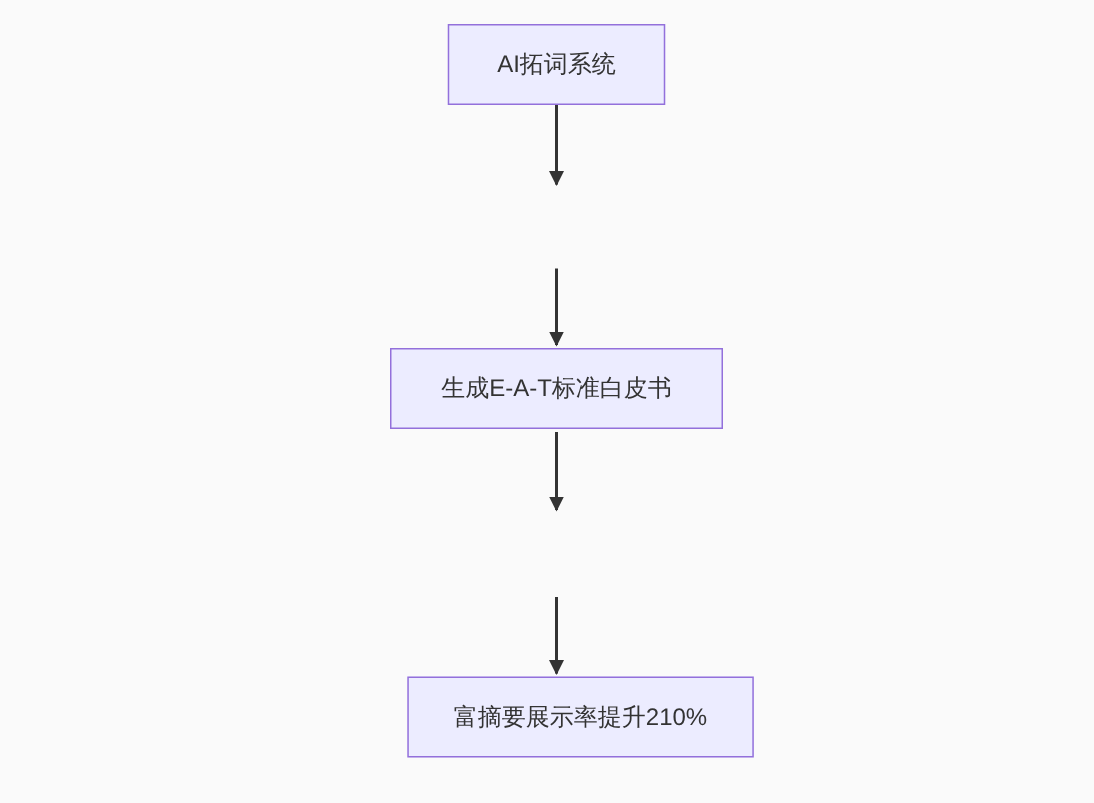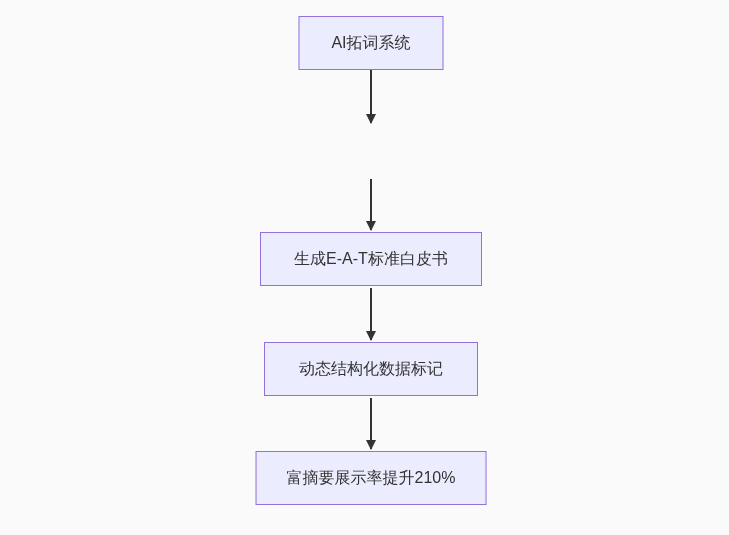--- a/index.html
+++ b/index.html
@@ -39,21 +39,21 @@
   }
   .node span {
     font-size: 16px;
     color: #333333;
     text-align: center;
   }
   .node-1 { top: 16px;  min-width: 145px; }
   .node-2 { top: 125px; min-width: 191px; }
   .node-3 { top: 232px; min-width: 222px; }
   .node-4 { top: 342px; min-width: 214px; }
-  .node-5 { top: 451px; min-width: 230px; }
+  .node-5 { top: 451px; min-width: 230px; margin-left: 16px; }
 </style>
 </head>
 <body>
 
 <div class="canvas">
 
   <svg class="edges" width="729" height="535" viewBox="0 0 729 535" xmlns="http://www.w3.org/2000/svg">
     <defs>
       <marker id="arrowhead" markerWidth="10" markerHeight="10" refX="9" refY="5" orient="auto" markerUnits="userSpaceOnUse">
         <path d="M0,0 L10,5 L0,10 z" fill="#333333"></path>
@@ -67,21 +67,18 @@
 
   <div class="node node-1">
     <span>AI拓词系统</span>
   </div>
 
 
   <div class="node node-3">
     <span>生成E-A-T标准白皮书</span>
   </div>
 
-  <div class="node node-4">
-    <span>动态结构化数据标记</span>
-  </div>
 
   <div class="node node-5">
     <span>富摘要展示率提升210%</span>
   </div>
 
 </div>
 
 </body></html>

